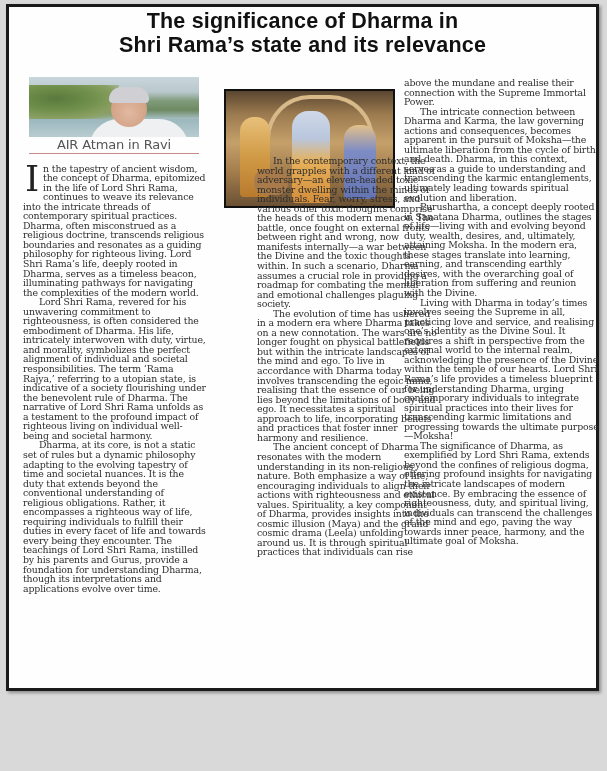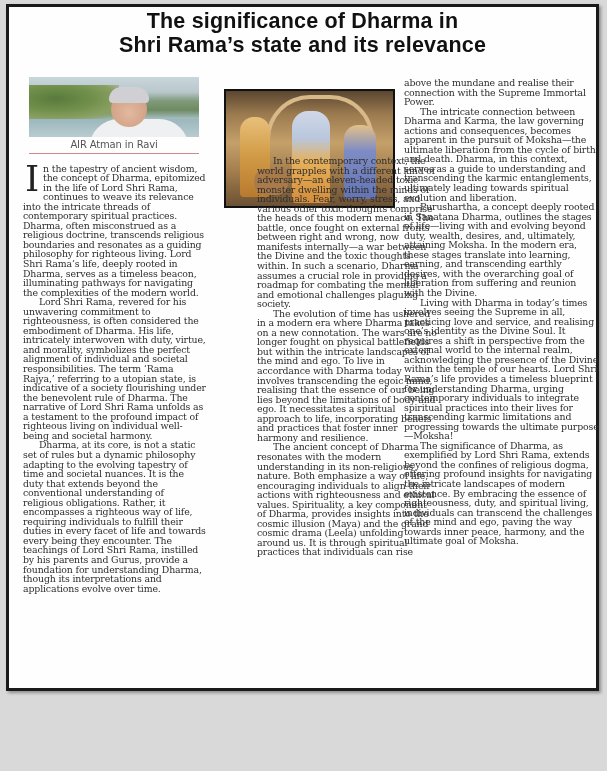--- a/index.html
+++ b/index.html
@@ -64,21 +64,21 @@
     background: #cfcfd4;
   }
   .author-photo .shirt {
     position: absolute; left: 60px; top: 42px; width: 100px; height: 30px;
     border-radius: 40px 40px 0 0;
     background: #eef0f2;
   }
   .caption {
     text-align: center;
     font-family: "DejaVu Sans", sans-serif;
-    font-size: 10px; color: #555;
+    font-size: 13px; color: #555;
     margin: 3px 0 3px 6px; width: 170px;
   }
   .caption-rule {
     width: 170px; margin-left: 6px; height: 1px;
     background: #c98a8a; margin-bottom: 10px;
   }
   .dropcap {
     float: left;
     font-family: "DejaVu Serif", serif;
     font-size: 36px; line-height: 28px;

